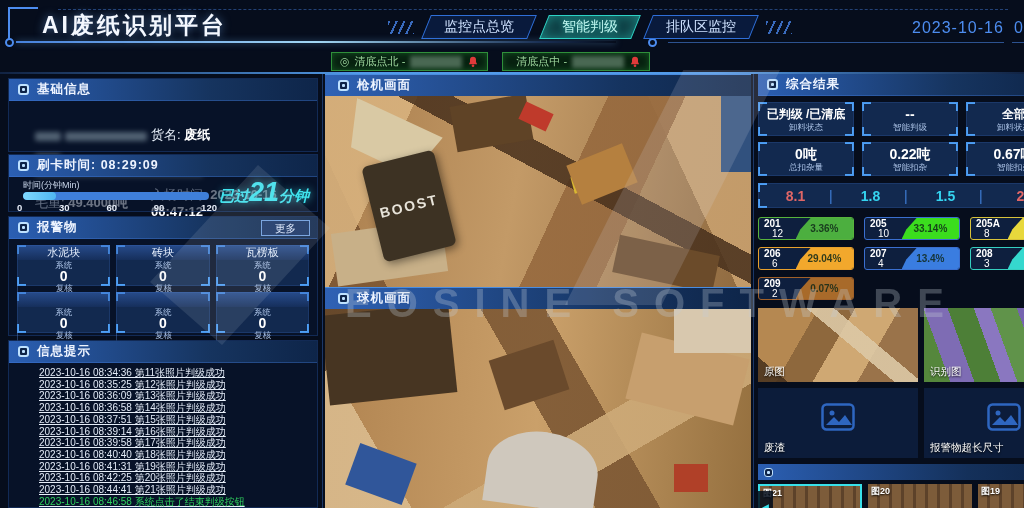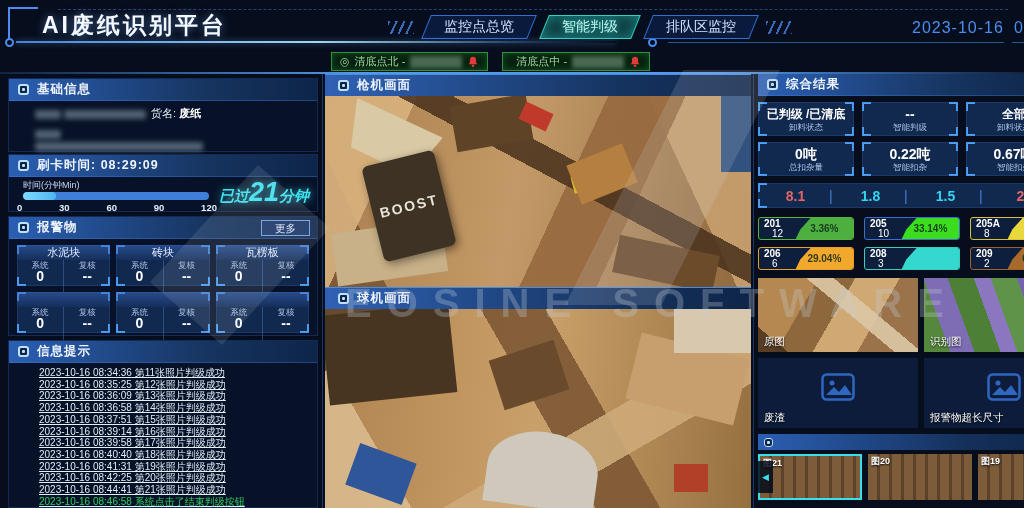--- a/index.html
+++ b/index.html
@@ -49,21 +49,21 @@
   
   .lpanel { left:8px; width:310px; background:rgba(9,22,48,.6); border:1px solid rgba(40,90,170,.35); }
   .phead { height:22px; display:flex; align-items:center; gap:8px; padding:0 9px;
     background:linear-gradient(90deg,#2b5fb3,#16345f 65%,#0e2549); border-bottom:1px solid rgba(70,130,230,.35); }
   .pico { width:11px; height:11px; border:2px solid #bfe2ff; border-radius:3px; background:#0d2347; position:relative; flex:0 0 auto; }
   .pico::after { content:''; position:absolute; inset:2px; background:#bfe2ff; border-radius:1px; }
   .ptitle { font-size:12.5px; font-weight:bold; color:#eef4ff; letter-spacing:1px; }
 
   
   .basic { top:78px; height:74px; }
-  .basic-body { padding:5px 8px 0 26px; display:grid; grid-template-columns:116px 1fr; row-gap:6px; font-size:11px; align-items:center; }
+  .basic-body { padding:5px 8px 0 26px; display:grid; grid-template-columns:116px 1fr; row-gap:6px; font-size:13px; align-items:center;margin-top:20px; }
   .blur { display:inline-block; height:9px; background:#8fa3b0; filter:blur(2.5px); opacity:.55; vertical-align:middle; border-radius:2px; }
   .b28{width:26px;} .b96{width:82px;} .b170{width:168px;}
   .kv b { color:#fff; font-weight:bold; }
 
   
   .swipe { top:154px; height:58px; }
   .sw-body { position:relative; height:34px; }
   .axis-label { position:absolute; left:14px; top:2px; font-size:9px; color:#c9d6ea; }
   .track { position:absolute; left:14px; top:15px; width:186px; height:8px; border-radius:4px; background:#3f7fd9; overflow:hidden; }
   .fill { height:100%; border-radius:4px; background:linear-gradient(90deg,#7fd9ff,#4fb6f0); }
@@ -80,21 +80,21 @@
   .alarm-grid { padding:6px 8px; display:grid; grid-template-columns:repeat(3,1fr); gap:6px; }
   .brak { --bc:#4da0f5; background-color:#12294f;
     background-image:linear-gradient(var(--bc),var(--bc)),linear-gradient(var(--bc),var(--bc)),linear-gradient(var(--bc),var(--bc)),linear-gradient(var(--bc),var(--bc)),linear-gradient(var(--bc),var(--bc)),linear-gradient(var(--bc),var(--bc)),linear-gradient(var(--bc),var(--bc)),linear-gradient(var(--bc),var(--bc));
     background-repeat:no-repeat;
     background-size:9px 2px,2px 9px,9px 2px,2px 9px,9px 2px,2px 9px,9px 2px,2px 9px;
     background-position:0 0,0 0,100% 0,100% 0,0 100%,0 100%,100% 100%,100% 100%;
     box-shadow:inset 0 0 0 1px rgba(60,110,200,.22); }
   .acard { height:41px; }
   .acard-title { height:15px; display:flex; align-items:center; justify-content:center; font-size:11px; color:#e8f1ff;
     background:linear-gradient(180deg,rgba(60,110,200,.5),rgba(30,60,120,.3)); }
-  .acard-stats { display:flex; height:35px; }
+  .acard-stats { display:flex; height:35px;flex-direction:column; }
   .acell { flex:1; text-align:center; }
   .acell + .acell { border-left:1px solid rgba(100,150,230,.35); }
   .alabel { font-size:8.5px; color:#a9c0e4; line-height:10px; }
   .aval { font-size:14px; font-weight:bold; color:#fff; line-height:13px; }
 
   
   .info { top:340px; bottom:0; }
   .logs { padding:4px 4px 0 30px;text-decoration:underline; }
   .log { font-size:10px; line-height:11.7px; color:#e2eaf6; white-space:nowrap; }
   .log.hl { color:#2fd05f; }
@@ -485,20 +485,29 @@
       </div>
       <div class="gcard" style="--c: #e8a02c;">
         <div class="gleft">
           <div class="gcode">206</div>
           <div class="gcount">6</div>
         </div>
         <div class="gwave" style="--f: #f2a82c;">
           <span class="gpct">29.04%</span>
         </div>
       </div>
+      <div class="gcard" style="--c: #3a6fd0;">
+        <div class="gleft">
+          <div class="gcode">207</div>
+          <div class="gcount">4</div>
+        </div>
+        <div class="gwave" style="--f: #3a7de0;">
+          <span class="gpct">13.4%</span>
+        </div>
+      </div>
       <div class="gcard" style="--c: #35cfc0;">
         <div class="gleft">
           <div class="gcode">208</div>
           <div class="gcount">3</div>
         </div>
         <div class="gwave" style="--f: #35d8ce;">
           <span class="gpct"></span>
         </div>
       </div>
       <div class="gcard" style="--c: #a06028;">

